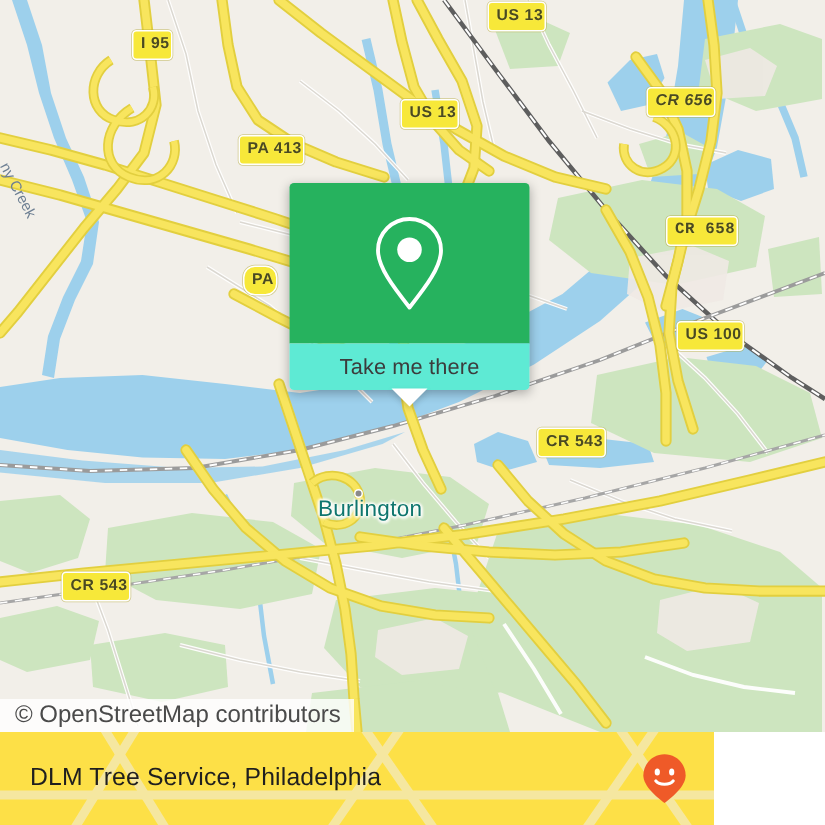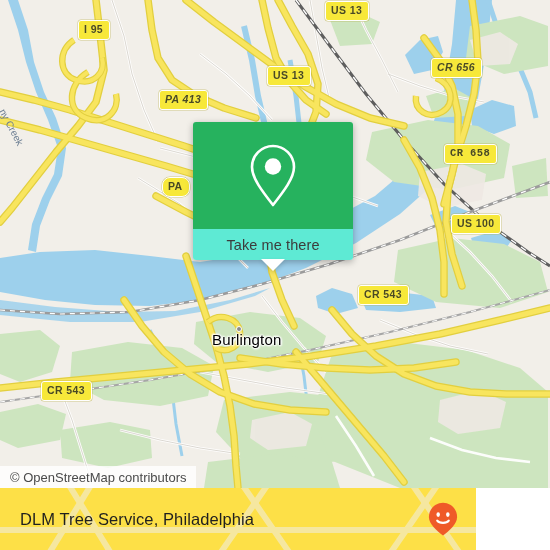--- a/index.html
+++ b/index.html
@@ -29,30 +29,30 @@
   .shield {
     position: absolute;
     background: #f7e839;
     border: 1.5px solid #ffffff;
     border-radius: 3px;
     color: #4a4a20;
     font-size: 10.5px;
     font-weight: bold;
     letter-spacing: 0.4px;
     line-height: 1;
-    padding: 3px 6px 4px 5px;
+    padding: 3px 1px 4px 5px;
     white-space: nowrap;
     box-shadow: 0 0 0 0.5px rgba(180,170,60,.55);
     text-shadow: 0 0 1px rgba(255,255,255,.25);
   }
 
   
   .place-label {
     position: absolute;
-    color: #000000;
+    color: #0f766e;
     font-size: 15px;
     letter-spacing: .2px;
     text-shadow: 1px 0 2px #fff, -1px 0 2px #fff, 0 1px 2px #fff, 0 -1px 2px #fff,
                  1px 1px 2px #fff, -1px -1px 2px #fff;
     white-space: nowrap;
   }
   .place-dot {
     position: absolute;
     width: 6px; height: 6px;
     border-radius: 50%;
@@ -108,21 +108,21 @@
 
   
   .attribution {
     position: absolute;
     left: 0; top: 466px;
     height: 22px;
     padding: 0 9px 0 10px;
     display: flex; align-items: center;
     background: rgba(255,255,255,.80);
     color: #4a4a4a;
-    font-size: 13px;
+    font-size: 16px;
     white-space: nowrap;
     z-index: 30;
   }
 
   
   .footer {
     position: absolute;
     left: 0; top: 488px;
     width: 476px; height: 62px;
     background: #fde047;
@@ -329,25 +329,25 @@
         <path d="M436,78 C452,84 456,104 442,112 C428,120 414,110 416,96"></path>
         <path d="M208,322 C220,312 238,318 240,332 C242,346 228,354 216,348"></path>
       </g>
     </svg>
 
     <div class="place-dot" style="left:236px; top:326px;"></div>
     <div class="place-label" style="left:212px; top:331px;">Burlington</div>
 
     <div class="water-label" style="left:2px; top:104px; transform: rotate(62deg);">ny Creek</div>
 
-    <div class="shield" style="left:78px; top:20px;">I 95</div>
+    <div class="shield" style="left:88px; top:20px;">I 95</div>
     <div class="shield" style="left:325px; top:1px;">US 13</div>
     <div class="shield" style="left:267px; top:66px;">US 13</div>
     <div class="shield" style="left:431px; top:58px;font-style:italic;">CR 656</div>
-    <div class="shield" style="left:159px; top:90px;font-style:italic;">PA 413</div>
+    <div class="shield" style="left:159px; top:90px;">PA 413</div>
     <div class="shield" style="left:444px; top:144px;font-family:Liberation Mono, monospace;">CR 658</div>
     <div class="shield" style="left:162px; top:177px;border-radius:8px;">PA</div>
     <div class="shield" style="left:451px; top:214px;">US 100</div>
     <div class="shield" style="left:358px; top:285px;">CR 543</div>
     <div class="shield" style="left:41px; top:381px;">CR 543</div>
 
     <div class="callout">
       <div class="callout-top">
         <svg width="54" height="66" viewBox="0 0 54 66">
           <path d="M27 3 C15.4 3 6 12.4 6 24 C6 35 16 48 27 62 C38 48 48 35 48 24 C48 12.4 38.6 3 27 3 Z" fill="none" stroke="#ffffff" stroke-width="2.6" stroke-linejoin="round"></path>

